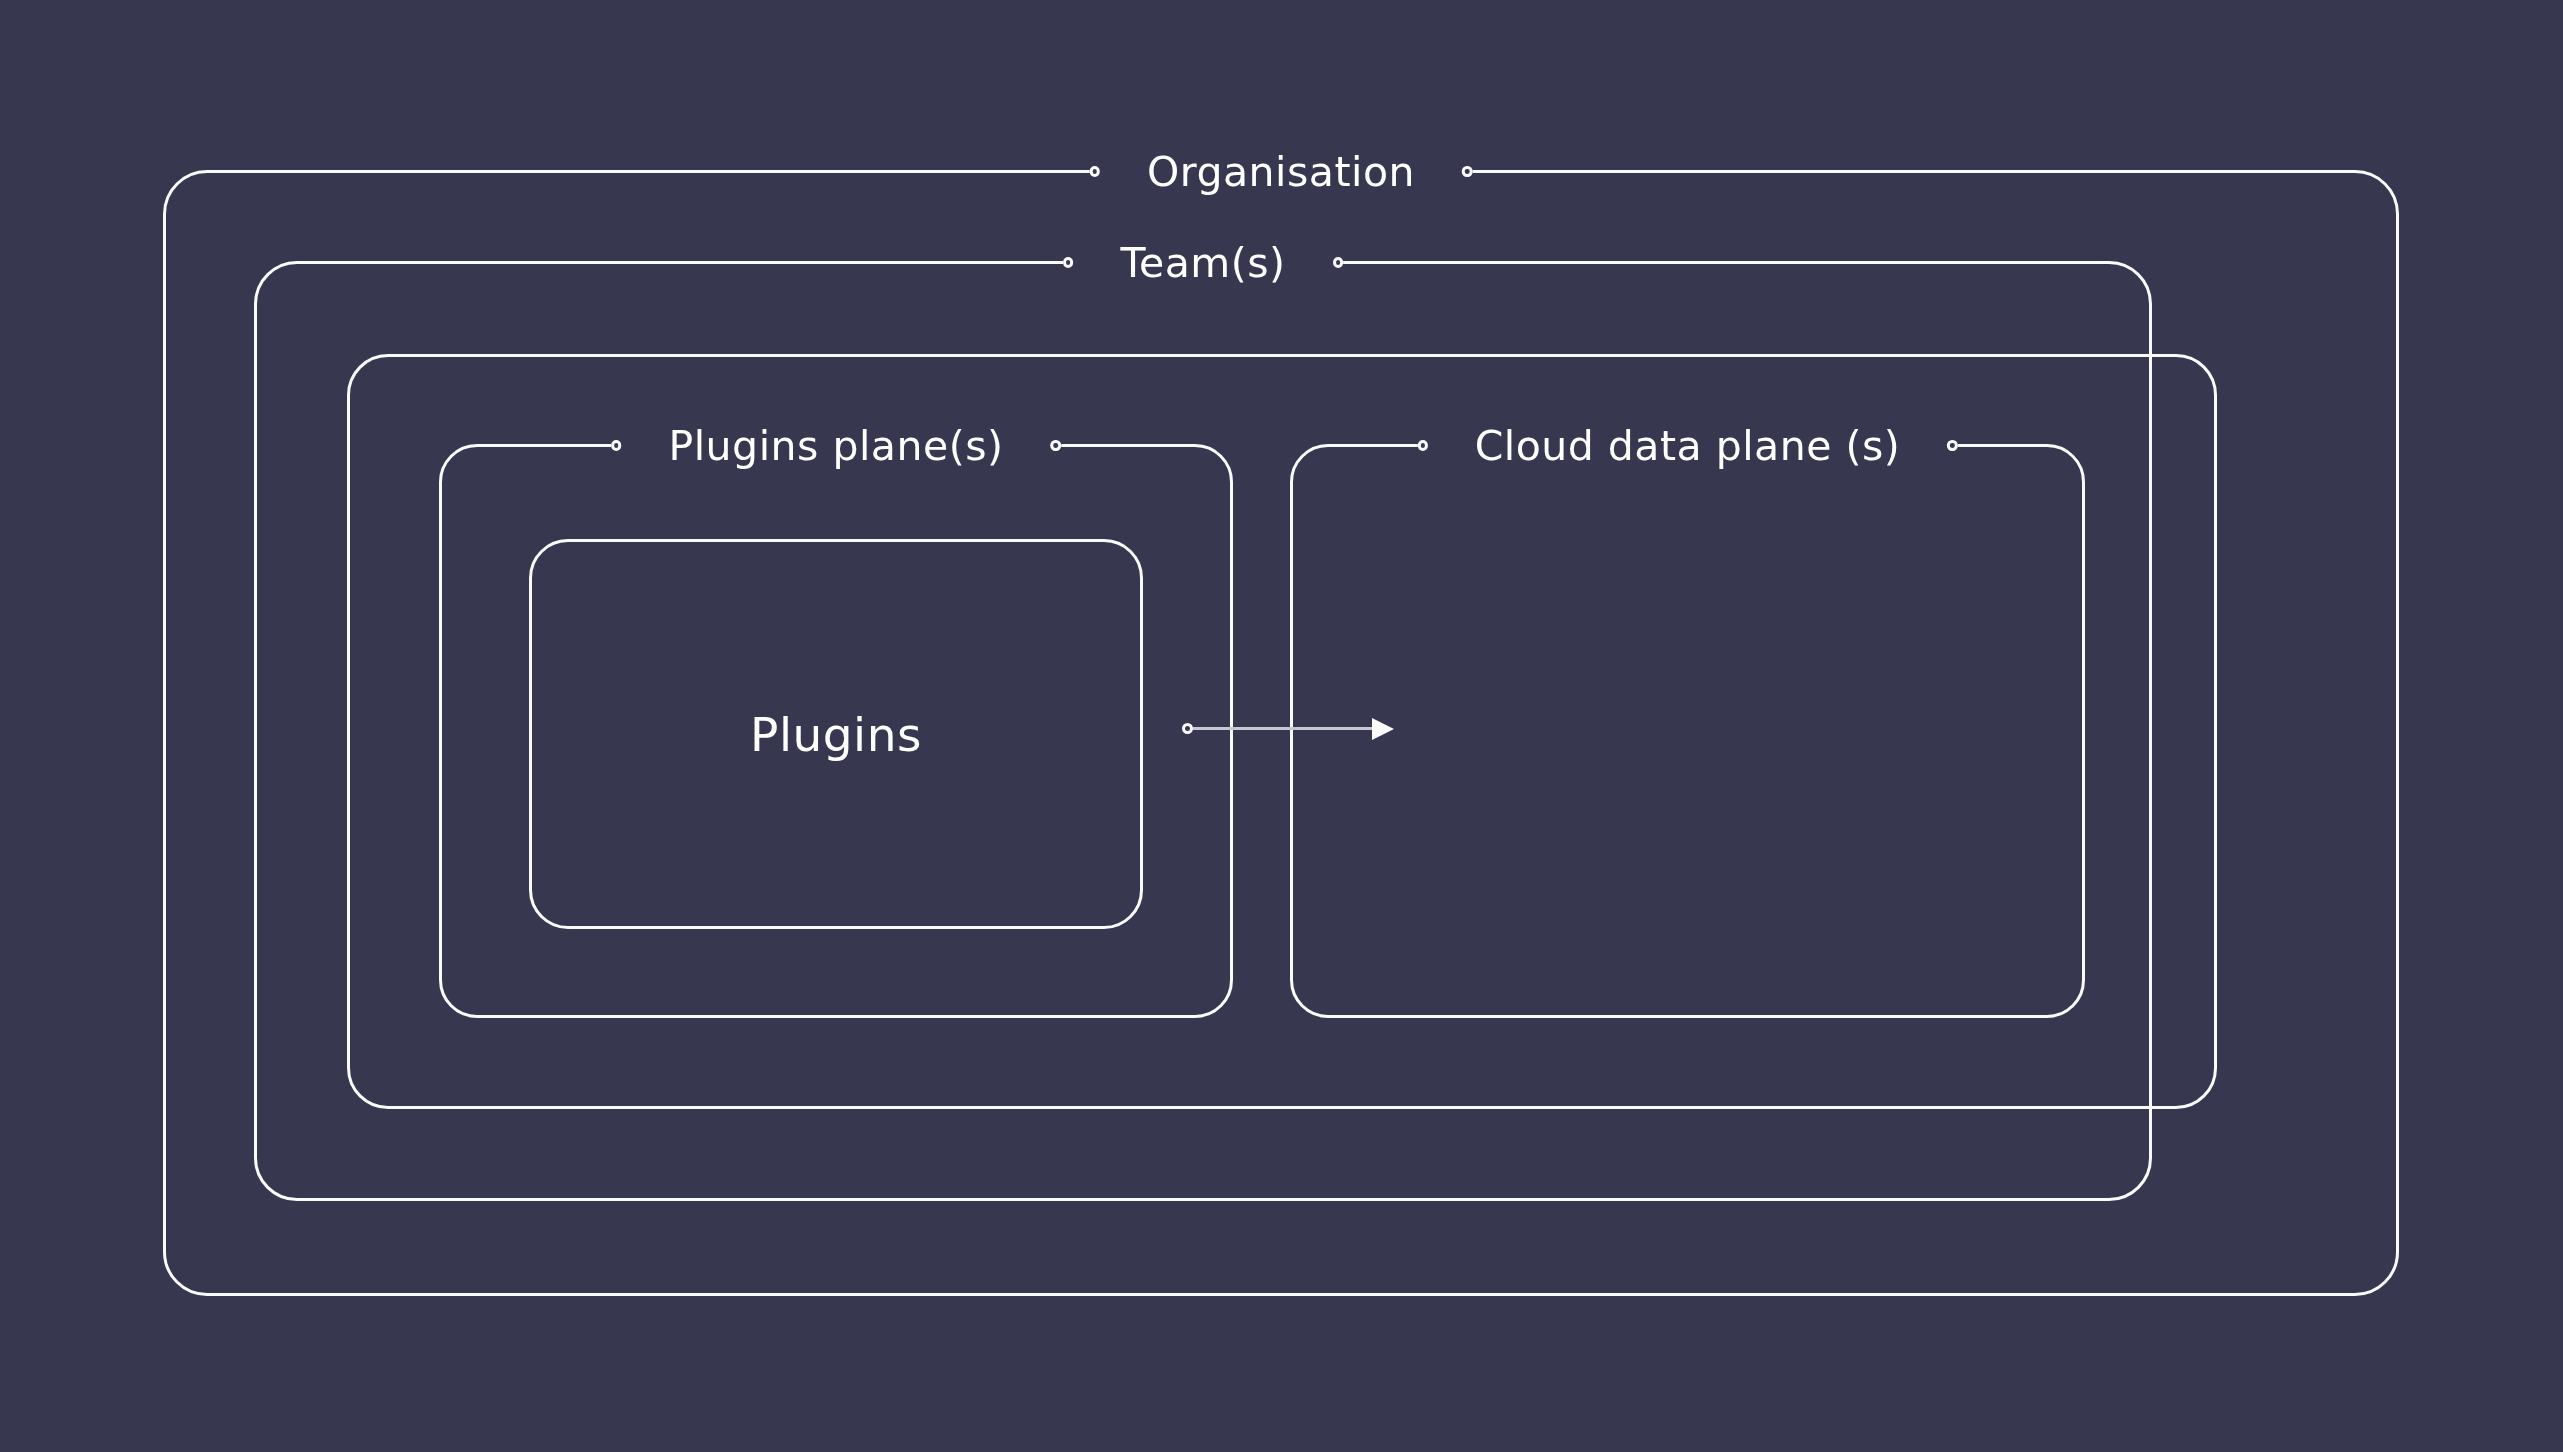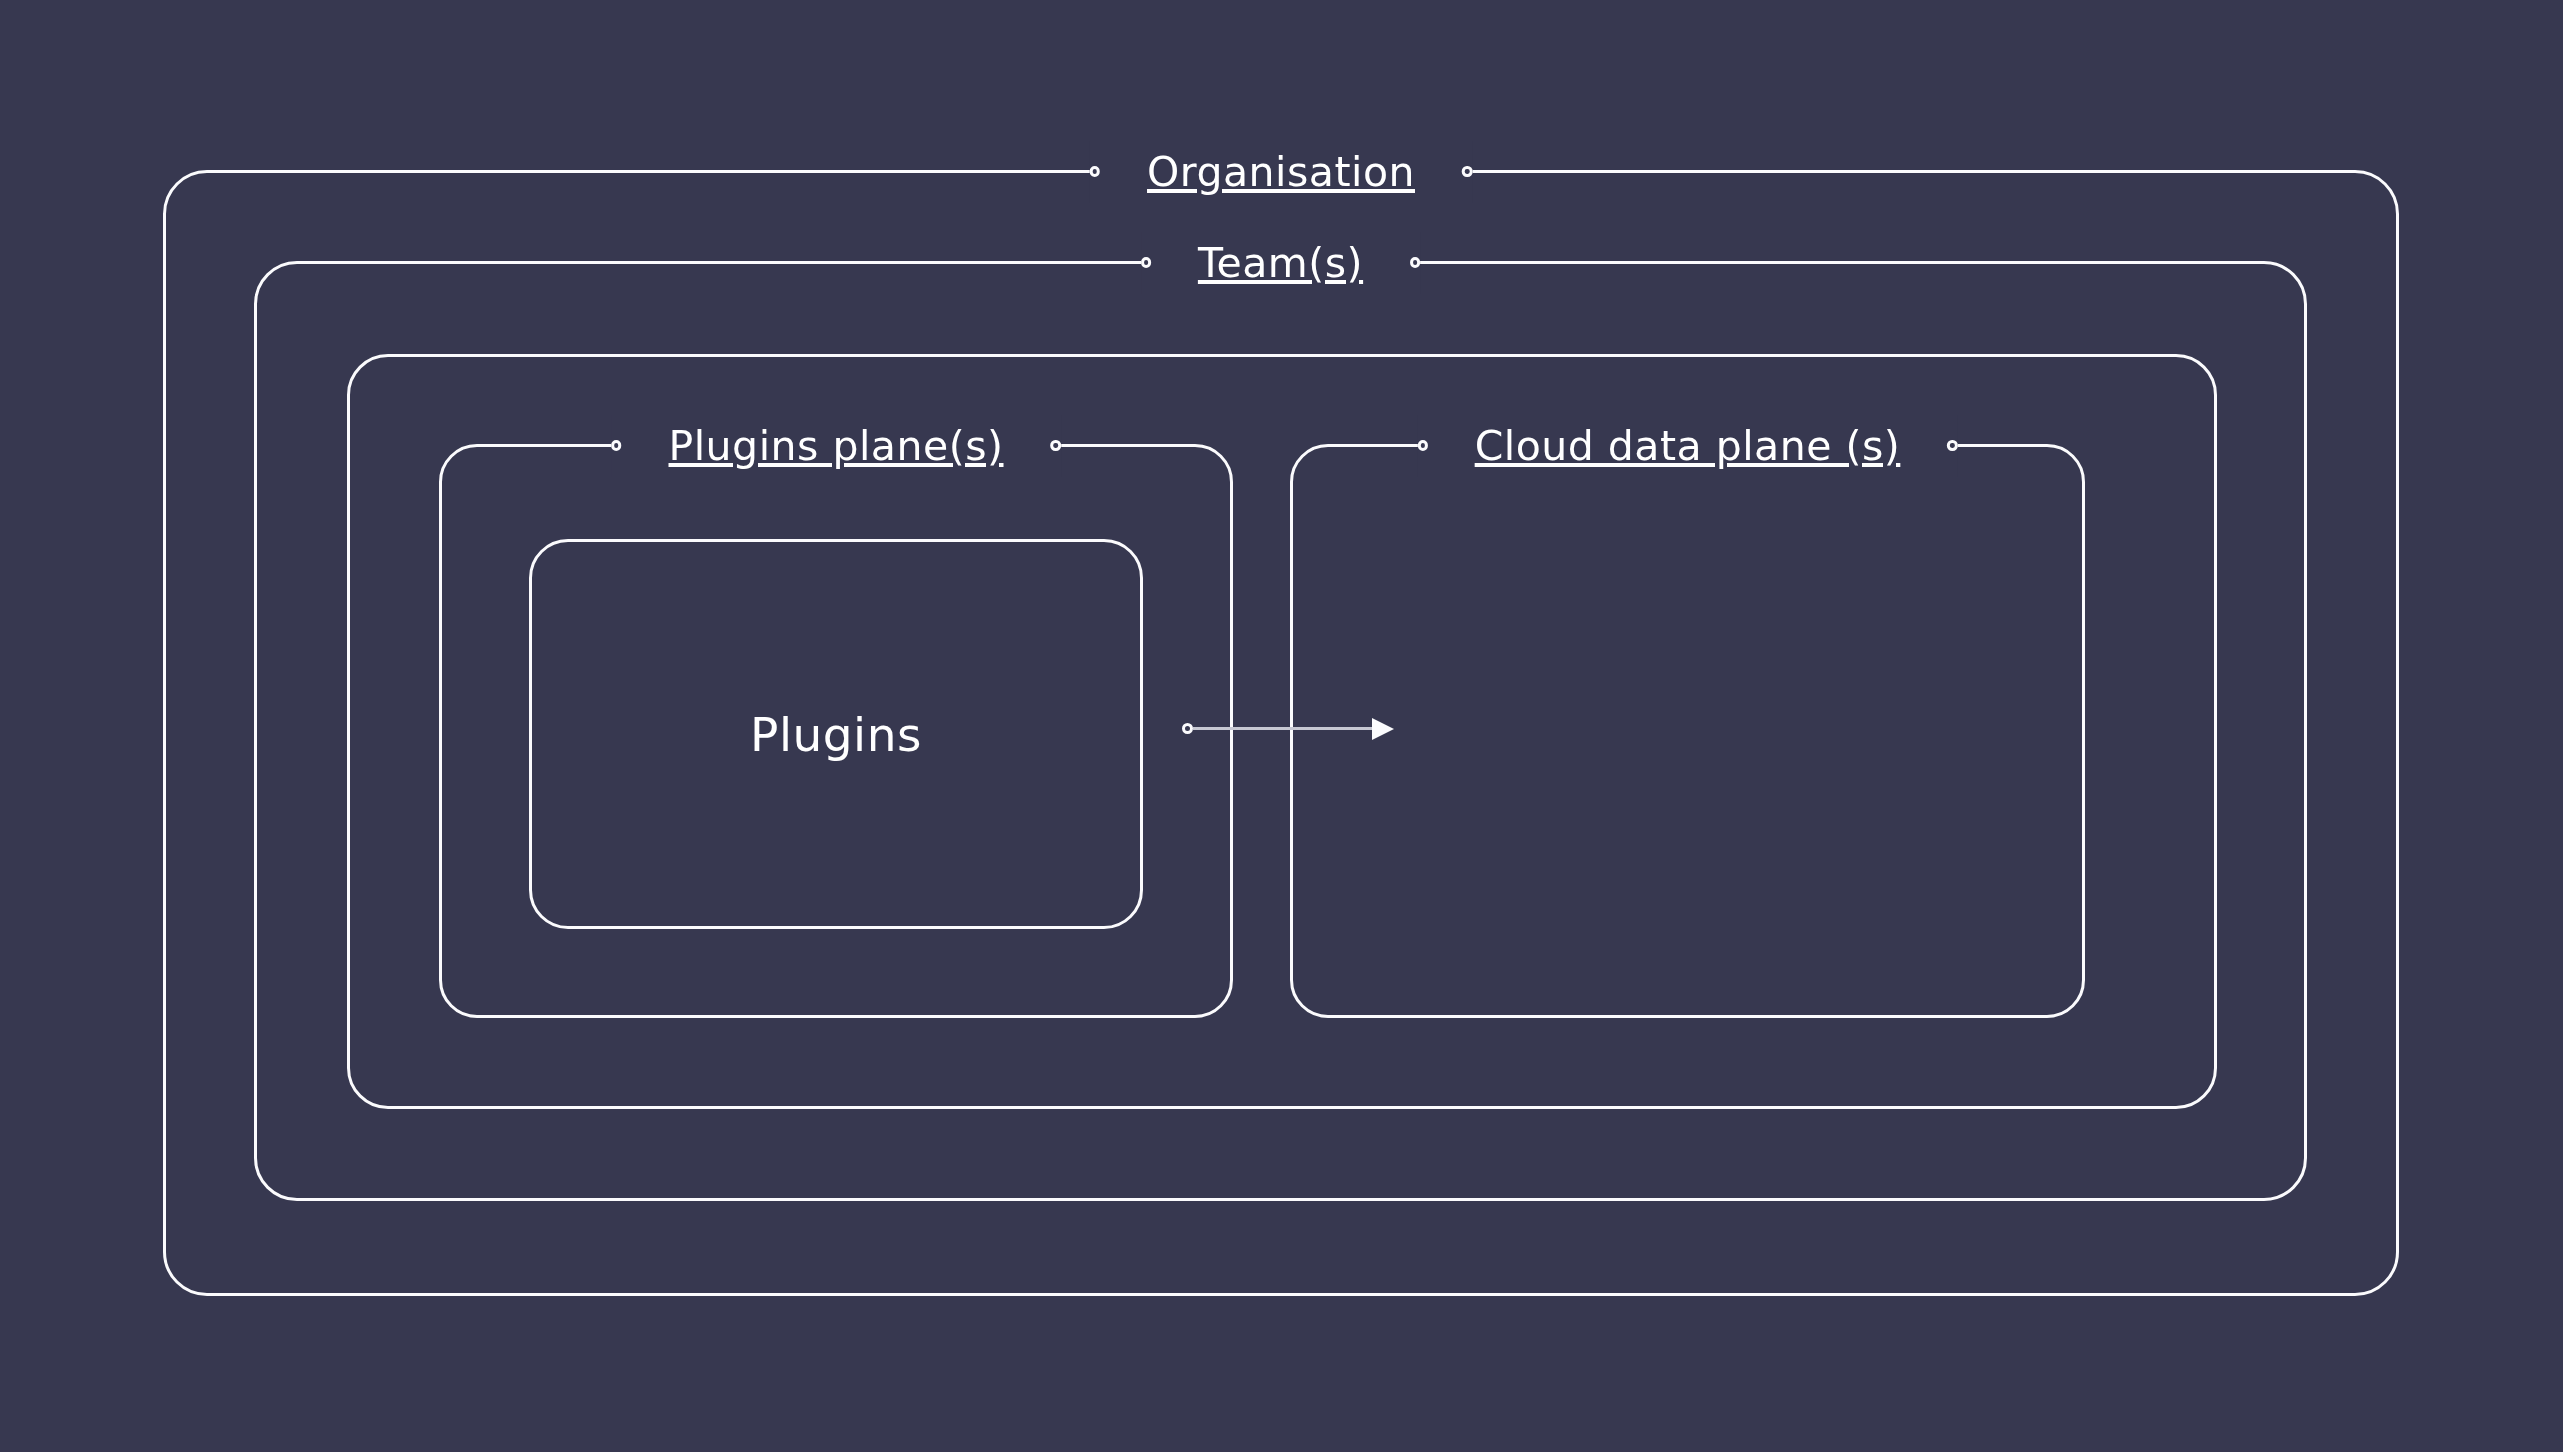--- a/index.html
+++ b/index.html
@@ -20,21 +20,21 @@
     width:2563px;height:1452px;
     background:var(--bg);
   }
   
   .frame{
     position:absolute;
     border:3px solid var(--line);
     background:transparent;
   }
   .frame-org    {left:163px;  top:170px; width:2236px; height:1126px; border-radius:44px;}
-  .frame-team   {left:255px;  top:261px; width:2053px; height:940px; border-radius:43px;}
+  .frame-team   {left:255px;  top:261px; width:1898px; height:940px; border-radius:43px;}
   .frame-env    {left:348px;  top:355px; width:1870px; height:755px;  border-radius:41px;}
   .frame-control{left:440px;  top:444px; width:794px;  height:574px;  border-radius:38px;}
   .frame-cloud  {left:1291px; top:444px; width:795px;  height:574px;  border-radius:38px;}
   .frame-plugins{left:530px;  top:539px; width:614px;  height:390px;  border-radius:39px;
                  display:flex;align-items:center;justify-content:center;}
   
   .frame-label{
     position:absolute;
     top:-1.5px;               
     left:50%;
@@ -51,21 +51,20 @@
     border:3px solid var(--line);
     border-radius:50%;
     background:var(--bg);
   }
   .frame-label .label-text{
     padding:0 47px;
     font-size:41px;
     font-weight:500;
     letter-spacing:0.5px;
     color:var(--text);
-    text-decoration:underline;
   }
   .inner-label{
     font-size:47px;
     font-weight:500;
     letter-spacing:0.5px;
     color:var(--text);
   }
   
   .flow-arrow{
     position:absolute;

